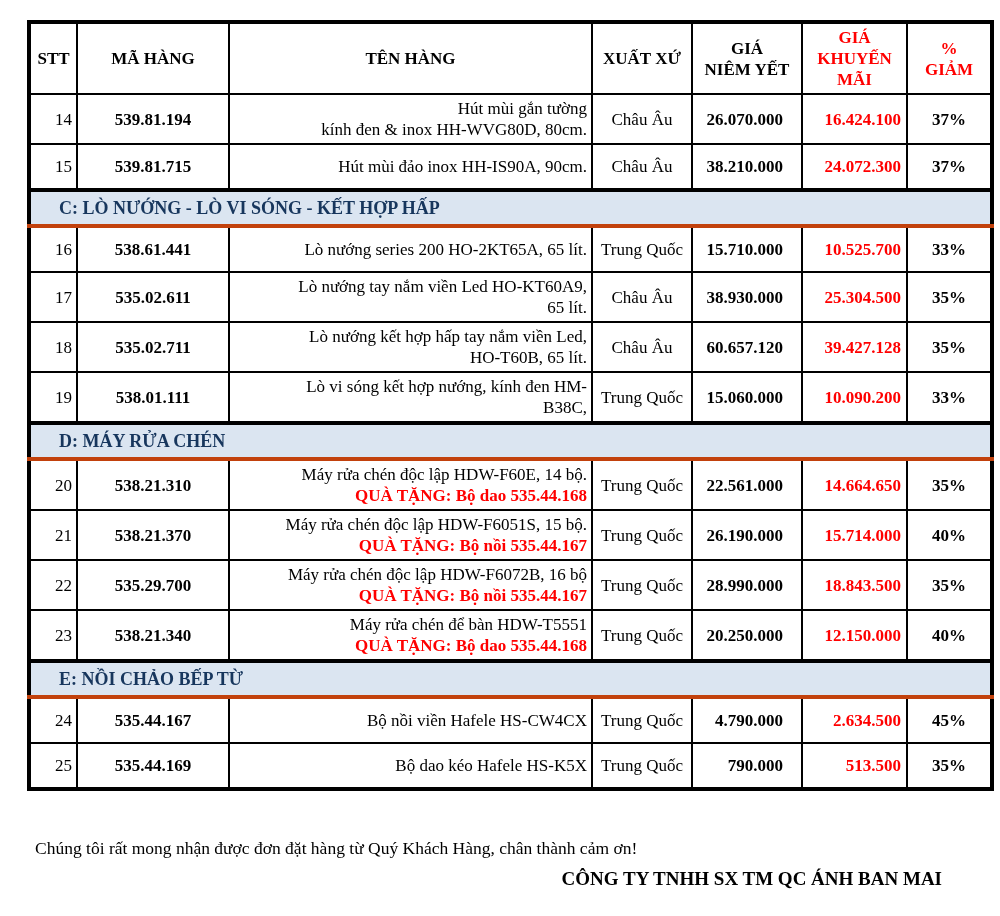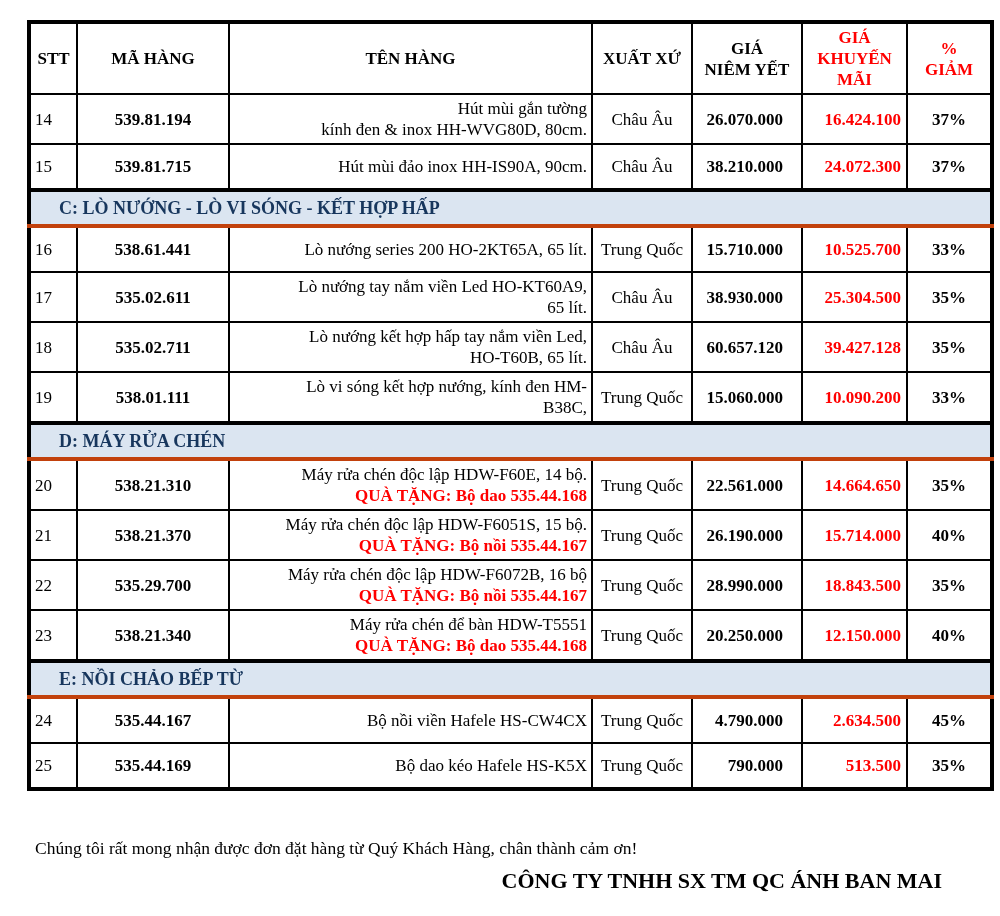--- a/index.html
+++ b/index.html
@@ -32,21 +32,21 @@
   .price-table thead th {
     height: 72px;
     font-weight: bold;
     text-align: center;
     white-space: pre-line;
     padding: 2px 1px;
   }
   .price-table thead th.red { color: #ff0000; }
 
   tr.item-row td { height: 46px; }
-  td.c-stt    { text-align: left; margin-top: 20px; }
+  td.c-stt    { text-align: right; margin-top: 20px; }
   td.c-code   { text-align: center; font-weight: bold; }
   td.c-name   { text-align: right; padding-left: 6px; padding-right: 4px; }
   td.c-origin { text-align: center; padding-left: 1px; padding-right: 1px; }
   td.c-list   { text-align: right; font-weight: bold; padding-right: 18px; }
   td.c-promo  { text-align: right; font-weight: bold; color: #ff0000; padding-right: 5px; }
   td.c-disc   { text-align: center; font-weight: bold; }
 
   td.c-name .gift-line { font-weight: bold; color: #ff0000; }
 
   tr.section-row td {
@@ -65,21 +65,21 @@
     position: absolute;
     left: 35px; top: 838px;
     font-size: 17.5px;
   }
   .footer-company {
     position: absolute;
     left: 0; top: 868px;
     width: 942px;
     text-align: right;
     font-weight: bold;
-    font-size: 22px;
+    font-size: 19px;
   }
 </style>
 </head>
 <body>
 
 <div class="page">
 
   <table class="price-table">
     <colgroup>
       <col style="width:48px">

